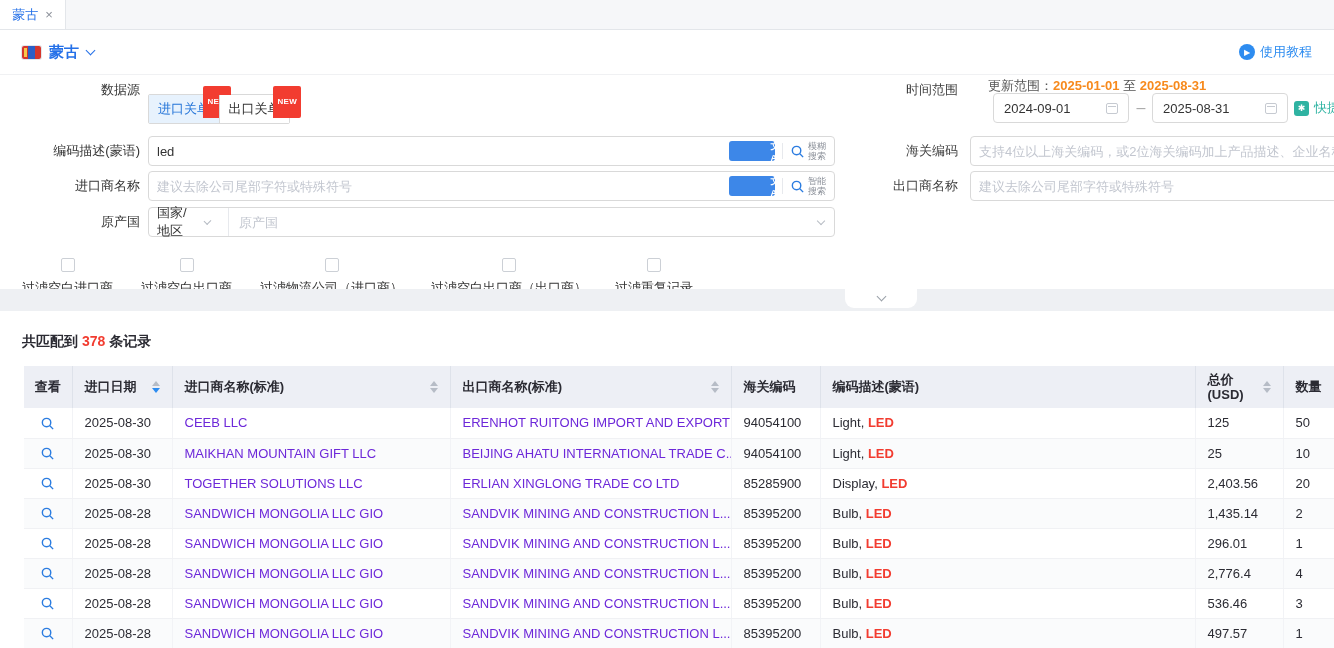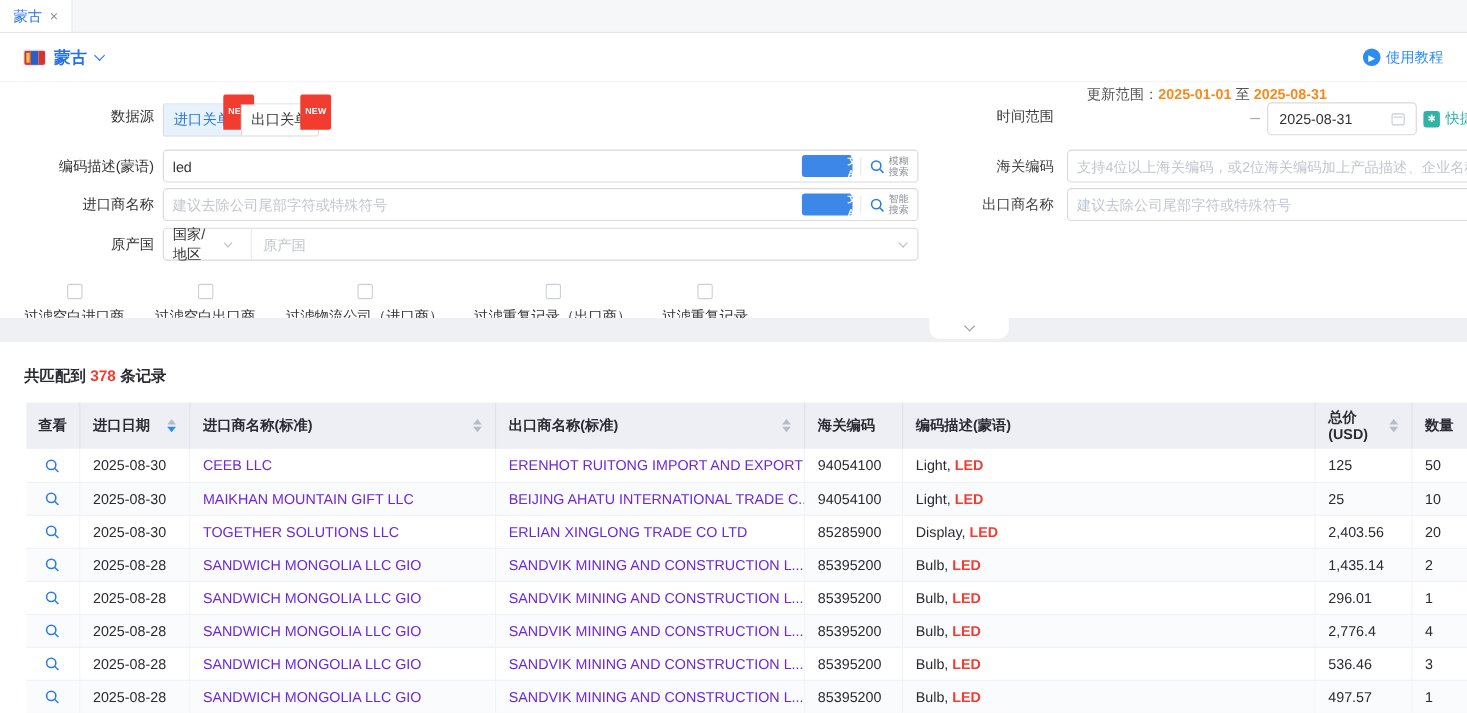--- a/index.html
+++ b/index.html
@@ -25,21 +25,21 @@
   .chev-down { width:7px; height:7px; border-right:1.6px solid #2470e8; border-bottom:1.6px solid #2470e8;
     transform:rotate(45deg); margin-top:-3px; }
   .tutorial { display:flex; align-items:center; gap:5px; color:#2d8cf0; font-size:13px; cursor:pointer; }
   .tutorial-icon { width:16px; height:16px; border-radius:50%; background:#2d8cf0; color:#fff;
     font-size:8px; display:flex; align-items:center; justify-content:center; }
 
   
   .filter-panel { position:relative; height:214px; background:#fff; }
   .f-label { position:absolute; width:140px; text-align:right; font-size:13px; color:#333; line-height:30px; left:0; }
   .f-label-r { position:absolute; width:100px; text-align:right; font-size:13px; color:#404040; line-height:30px; left:858px; }
-  .r1 { top:16px; } .r2 { top:61px; } .r3 { top:96px; } .r4 { top:132px; }
+  .r1 { top:0; } .r2 { top:61px; } .r3 { top:96px; } .r4 { top:132px; }
 
   .ds-tabs { position:absolute; left:148px; top:19px; display:flex; border:1px solid #d9d9d9;
     border-radius:2px; font-size:13px; }
   .ds-tab { width:70px; height:28px; line-height:28px; text-align:center; position:relative;
     background:#fff; color:#333; cursor:pointer; }
   .ds-tab + .ds-tab { border-left:1px solid #d9d9d9; }
   .ds-tab.active { background:#e7f2fd; color:#2575d8; }
   .new-badge { position:absolute; top:-9px; right:-12px; background:#f23c30; color:#fff;
     font-size:8px; font-weight:bold; padding:2px 4px; border-radius:2px 2px 2px 0; letter-spacing:.3px; }
 
@@ -158,20 +158,24 @@
     </div>
   </div>
 
   <div class="update-range">
     <span>更新范围：</span><span class="orange">2025-01-01</span>
     <span>至</span>
     <span class="orange">2025-08-31</span>
   </div>
 
   <div class="f-label-r r1">时间范围</div>
+  <div class="date-input d1">
+    <span>2024-09-01</span>
+    <span class="cal-icon"></span>
+  </div>
   <div class="date-sep">–</div>
   <div class="date-input d2">
     <span>2025-08-31</span>
     <span class="cal-icon"></span>
   </div>
   <div class="shortcut">
     <span class="shortcut-icon">✱</span>
     <span class="shortcut-text">快捷</span>
   </div>
 
@@ -241,21 +245,21 @@
     <span class="check">
         <span class="cb"></span>
         <span>过滤空白出口商</span>
       </span>
     <span class="check">
         <span class="cb"></span>
         <span>过滤物流公司（进口商）</span>
       </span>
     <span class="check">
         <span class="cb"></span>
-        <span>过滤重复记录（出口商）</span>
+        <span>过滤空白出口商（出口商）</span>
       </span>
     <span class="check">
         <span class="cb"></span>
         <span>过滤重复记录</span>
       </span>
   </div>
 </div>
 
 <div class="collapse-band">
   <div class="collapse-tab">

